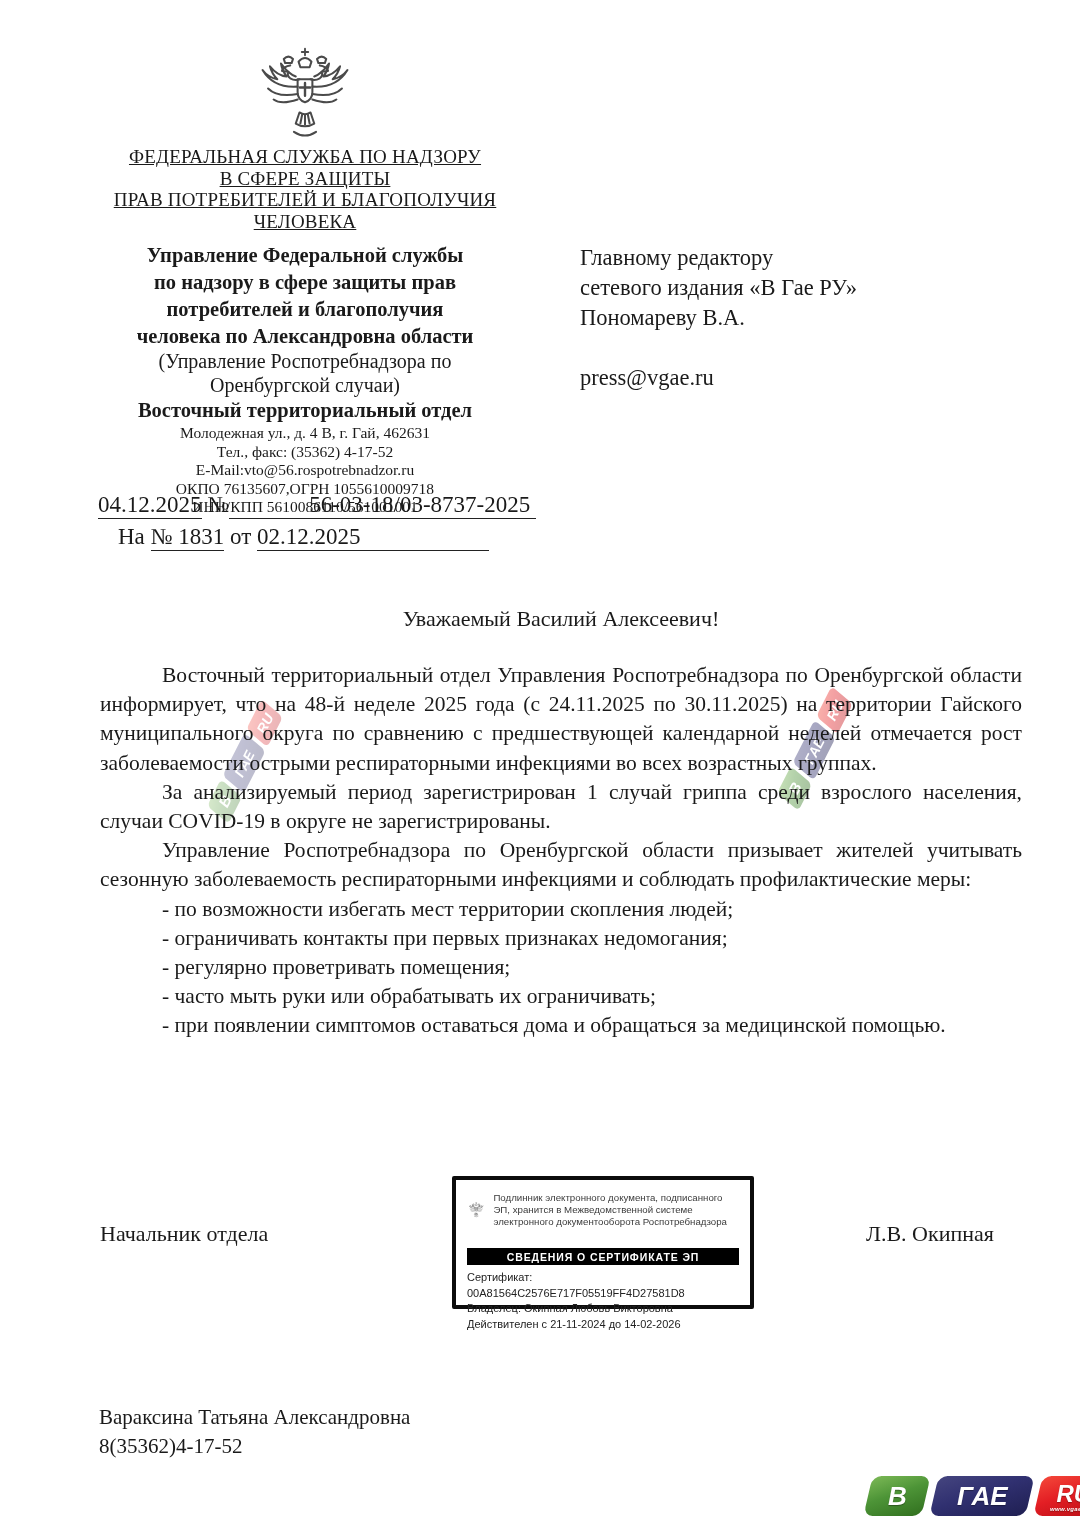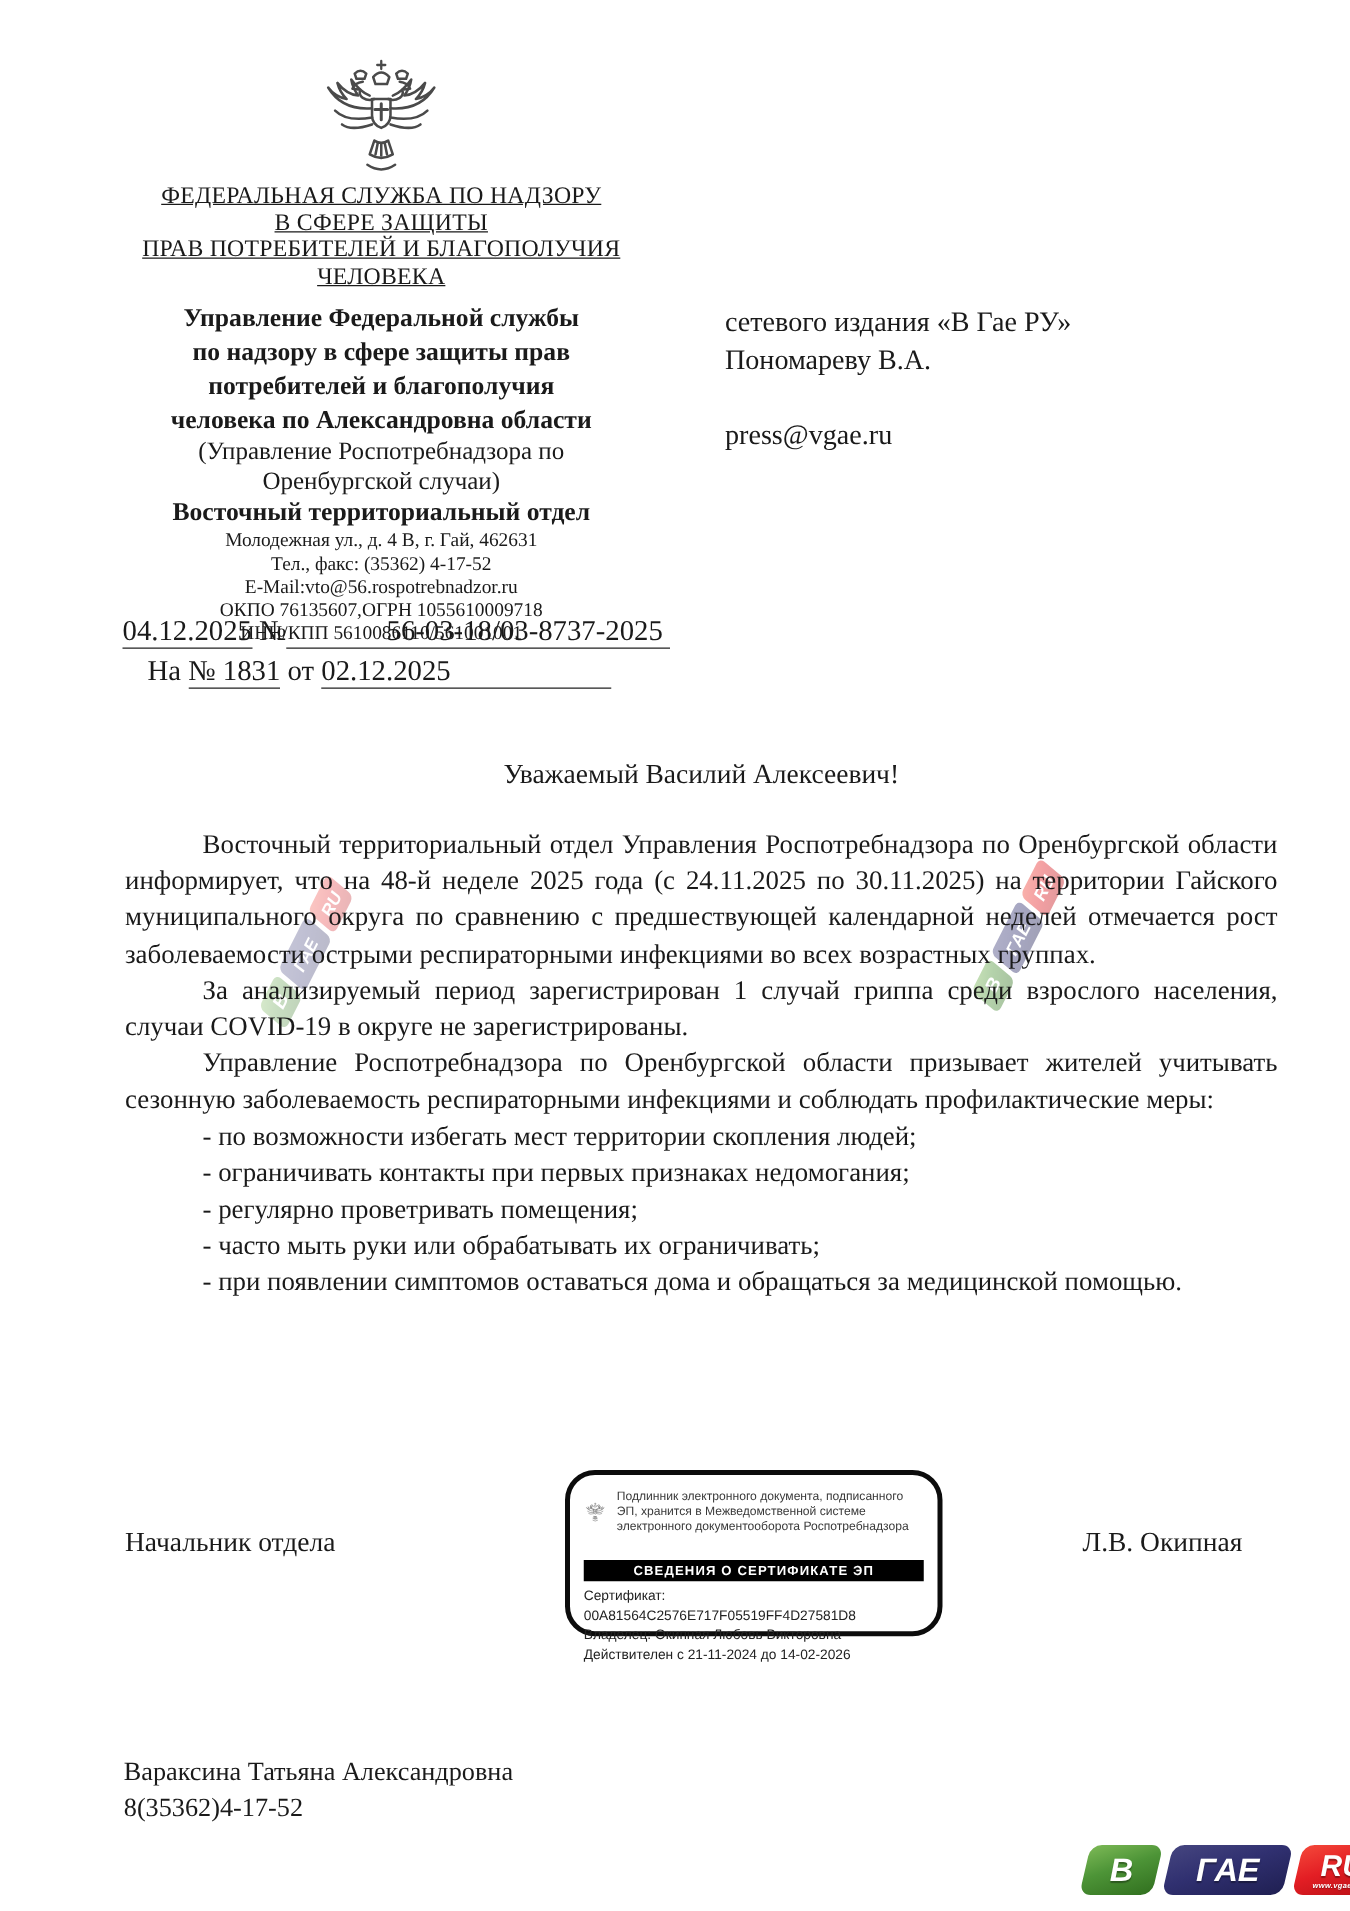--- a/index.html
+++ b/index.html
@@ -37,21 +37,21 @@
   .body-text { position:absolute; left:100px; top:661px; width:922px; font-size:21.5px; line-height:29.2px; text-align:justify; z-index:2; }
   .body-text p { text-indent:62px; margin:0; }
 
   
   .sign-position { position:absolute; left:100px; top:1221px; font-size:22px; z-index:2; }
   .sign-name { position:absolute; left:866px; top:1221px; font-size:22px; z-index:2; }
 
   
   .stamp {
     position:absolute; left:452px; top:1176px; width:302px; height:133px;
-    border:4px solid #0c0c0c; border-radius:24px; background:#fff;
+    border:4px solid #0c0c0c; border-radius:2px; background:#fff;
     padding:7px 11px 8px 11px; z-index:3;
     font-family:"Liberation Sans", sans-serif;
   }
   .stamp-top { display:flex; gap:8px; align-items:center; }
   .stamp-top-text { font-size:9.7px; line-height:12.3px; color:#3a3a3a; }
   .stamp-bar {
     background:#000; color:#fff; font-weight:bold; font-size:10.5px;
     letter-spacing:.9px; text-align:center; padding:3px 0 2px 0; margin:15px 0 5px 0;
   }
   .stamp-line { font-size:11px; line-height:15.5px; color:#222; }
@@ -167,20 +167,21 @@
     </div>
     <div class="doc-ref-row">
       <span>На</span>
       <span class="u">№ 1831</span>
       <span>от</span>
       <span class="u ref-pad-right">02.12.2025</span>
     </div>
   </div>
 
   <div class="recipient">
+    <div>Главному редактору</div>
     <div>сетевого издания «В Гае РУ»</div>
     <div>Пономареву В.А.</div>
     <div class="recipient-email">press@vgae.ru</div>
   </div>
 
   <div class="salutation">Уважаемый Василий Алексеевич!</div>
 
   <div class="body-text">
     <p>Восточный территориальный отдел Управления Роспотребнадзора по Оренбургской области информирует, что на 48-й неделе 2025 года (с 24.11.2025 по 30.11.2025) на территории Гайского муниципального округа по сравнению с предшествующей календарной неделей отмечается рост заболеваемости острыми респираторными инфекциями во всех возрастных группах.</p>
     <p>За анализируемый период зарегистрирован 1 случай гриппа среди взрослого населения, случаи COVID-19 в округе не зарегистрированы.</p>

